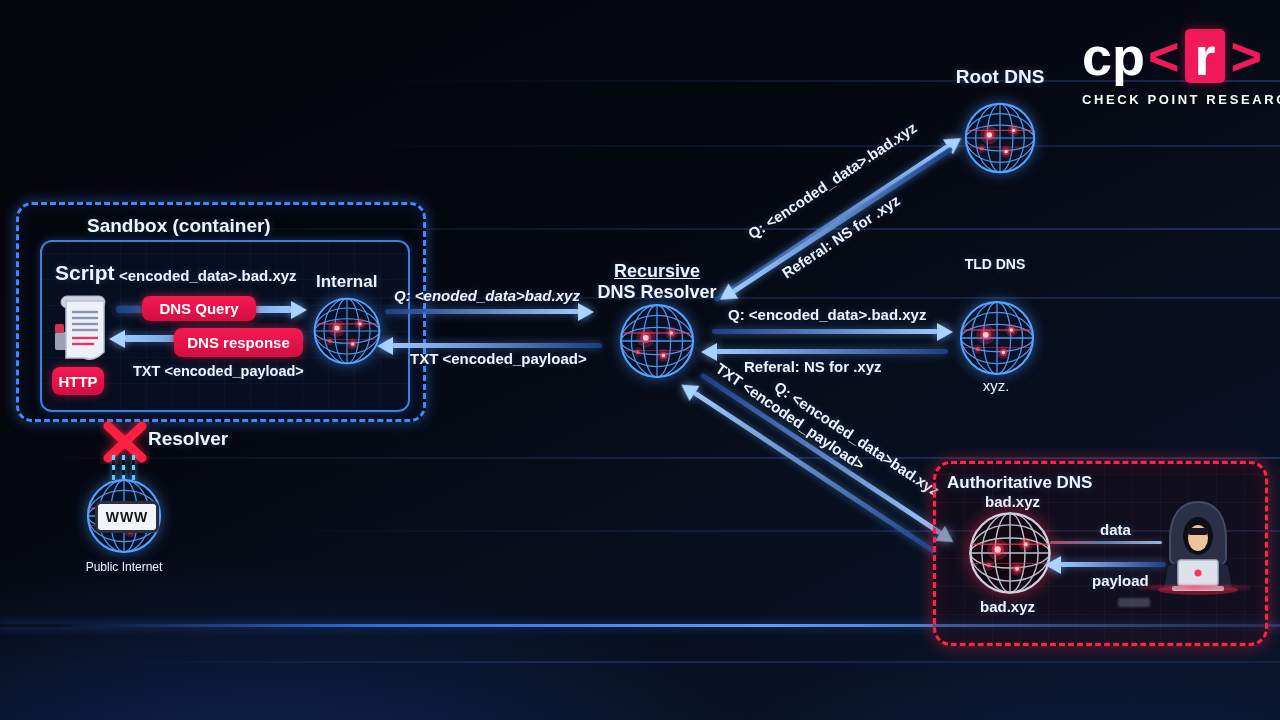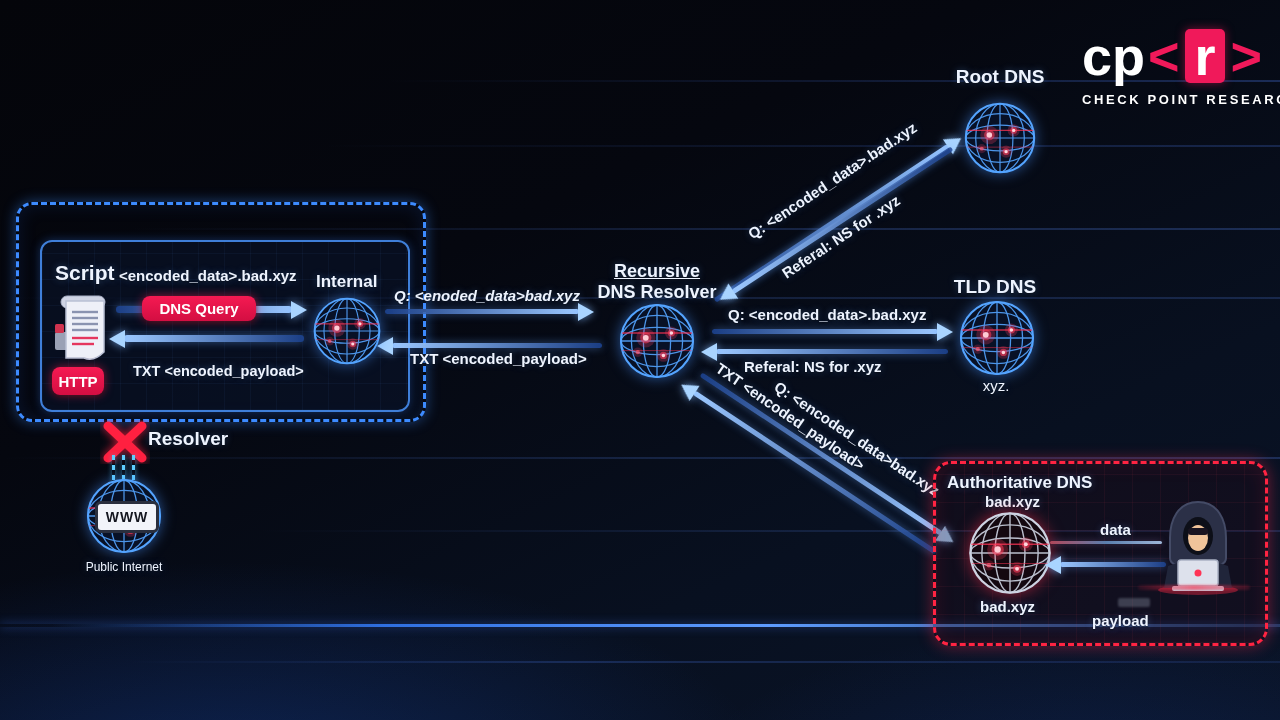--- a/index.html
+++ b/index.html
@@ -117,21 +117,21 @@
           <circle cx="68" cy="40" r="2.2" fill="#ffd7de"></circle>
       <circle cx="58" cy="68" r="8" fill="rgba(255,60,90,.25)"></circle>
           <circle cx="58" cy="68" r="4.5" fill="rgba(255,60,90,.6)"></circle>
           <circle cx="58" cy="68" r="2.2" fill="#ffd7de"></circle>
       <circle cx="26" cy="64" r="6" fill="rgba(255,60,90,.22)"></circle>
           <circle cx="26" cy="64" r="2.6" fill="rgba(255,90,115,.7)"></circle>
     </g>
   </svg>
     </div>
 
-  <div class="txt center" style="left:945px;top:276px;width:100px;font-size:19px;">TLD DNS</div>
+  <div class="txt center" style="left:945px;top:256px;width:100px;font-size:14px;">TLD DNS</div>
   <div class="globe blue" style="left:957px;top:298px;width:80px;height:80px;">
       <svg viewBox="0 0 100 100">
     <defs>
           <clipPath id="gc2">
             <circle cx="50" cy="50" r="45"></circle>
           </clipPath>
         </defs>
     <circle cx="50" cy="50" r="45" fill="#081126" stroke="#54a4ff" stroke-width="2.6"></circle>
     <g fill="none" stroke="#54a4ff" stroke-width="1.6" opacity=".9">
       <ellipse cx="50" cy="50" rx="17" ry="45"></ellipse>
@@ -194,20 +194,21 @@
       <circle cx="58" cy="68" r="8" fill="rgba(255,60,90,.25)"></circle>
           <circle cx="58" cy="68" r="4.5" fill="rgba(255,60,90,.6)"></circle>
           <circle cx="58" cy="68" r="2.2" fill="#ffd7de"></circle>
       <circle cx="26" cy="64" r="6" fill="rgba(255,60,90,.22)"></circle>
           <circle cx="26" cy="64" r="2.6" fill="rgba(255,90,115,.7)"></circle>
     </g>
   </svg>
     </div>
 
   <div class="sandbox-outer"></div>
+  <div class="txt" style="left:87px;top:215px;font-size:19px;">Sandbox (container)</div>
   <div class="sandbox-inner"></div>
   <div class="txt" style="left:55px;top:261px;font-size:21px;">Script</div>
   <div class="txt" style="left:119px;top:267px;font-size:15px;font-weight:700;">&lt;encoded_data&gt;.bad.xyz</div>
   <div class="txt" style="left:316px;top:272px;font-size:17px;">Internal</div>
 
   <div style="position:absolute;left:53px;top:294px;width:62px;height:72px;">
     <svg viewBox="0 0 62 72">
       <rect x="2" y="38" width="13" height="18" rx="2" fill="#9aa1b5"></rect>
       <rect x="2" y="30" width="9" height="9" rx="1.5" fill="#d0334f"></rect>
       <rect x="8" y="2" width="44" height="12" rx="6" fill="#cfd4e4" stroke="#aab1c6" stroke-width="1"></rect>
@@ -221,20 +222,21 @@
       <g stroke="#e5365e" stroke-width="2.4">
         <line x1="19" y1="44" x2="45" y2="44"></line>
           <line x1="19" y1="50" x2="41" y2="50"></line>
       </g>
     </svg>
   </div>
 
   <div class="ar thick" style="left:116px;top:306px;width:176px;z-index:2;"></div>
   <div class="al thick" style="left:124px;top:335px;width:180px;z-index:2;"></div>
   <div class="redbtn" style="left:142px;top:296px;width:114px;height:25px;">DNS Query</div>
+  <div class="redbtn" style="left:174px;top:328px;width:129px;height:29px;">DNS response</div>
   <div class="redbtn" style="left:52px;top:367px;width:52px;height:28px;">HTTP</div>
   <div class="txt" style="left:133px;top:363px;font-size:14.5px;font-weight:600;">TXT &lt;encoded_payload&gt;</div>
   <div class="globe blue" style="left:311px;top:295px;width:72px;height:72px;z-index:4;">
       <svg viewBox="0 0 100 100">
     <defs>
           <clipPath id="gc4">
             <circle cx="50" cy="50" r="45"></circle>
           </clipPath>
         </defs>
     <circle cx="50" cy="50" r="45" fill="#081126" stroke="#54a4ff" stroke-width="2.6"></circle>
@@ -372,21 +374,21 @@
       <circle cx="26" cy="64" r="6" fill="rgba(255,60,90,.22)"></circle>
           <circle cx="26" cy="64" r="2.6" fill="rgba(255,90,115,.7)"></circle>
     </g>
   </svg>
     </div>
   <div class="txt" style="left:980px;top:598px;font-size:15px;">bad.xyz</div>
 
   <div class="txt" style="left:1100px;top:521px;font-size:15px;">data</div>
   <div class="glowbar" style="left:1050px;top:541px;width:112px;height:3px;border-radius:2px;background:linear-gradient(90deg,#b0475a,#5a7fae,#9db6d8);box-shadow:0 0 6px rgba(150,120,180,.4);"></div>
   <div class="al" style="left:1060px;top:562px;width:106px;"></div>
-  <div class="txt" style="left:1092px;top:572px;font-size:15px;margin-top:40px;">payload</div>
+  <div class="txt" style="left:1092px;top:572px;font-size:15px;">payload</div>
 
   <div style="position:absolute;left:1150px;top:498px;width:96px;height:100px;">
     <svg viewBox="0 0 96 100">
       <ellipse cx="48" cy="92" rx="40" ry="5" fill="rgba(255,40,70,.4)"></ellipse>
       <path d="M48 4 C28 4 20 22 20 40 L20 60 C20 66 27 68 33 68 L63 68 C69 68 76 66 76 60 L76 40 C76 22 68 4 48 4 Z" fill="#2b3047" stroke="#444b66" stroke-width="2"></path>
       <ellipse cx="48" cy="38" rx="15" ry="19" fill="#0d0f18"></ellipse>
       <ellipse cx="48" cy="40" rx="10" ry="13" fill="#f0c49a"></ellipse>
       <rect x="38" y="30" width="20" height="7" rx="3" fill="#191420"></rect>
       <path d="M18 68 Q48 56 78 68 L82 90 L14 90 Z" fill="#20253a"></path>
       <rect x="28" y="62" width="40" height="26" rx="3" fill="#dde1ec" stroke="#aab1c4" stroke-width="1.5"></rect>

